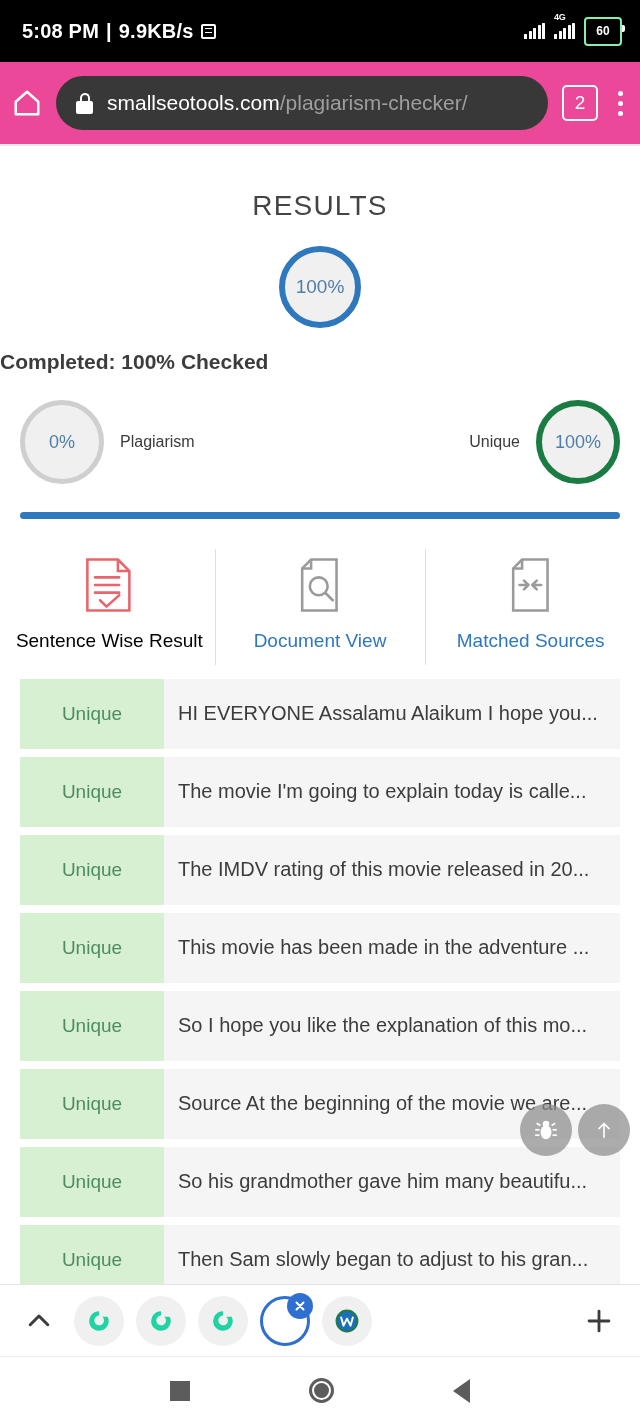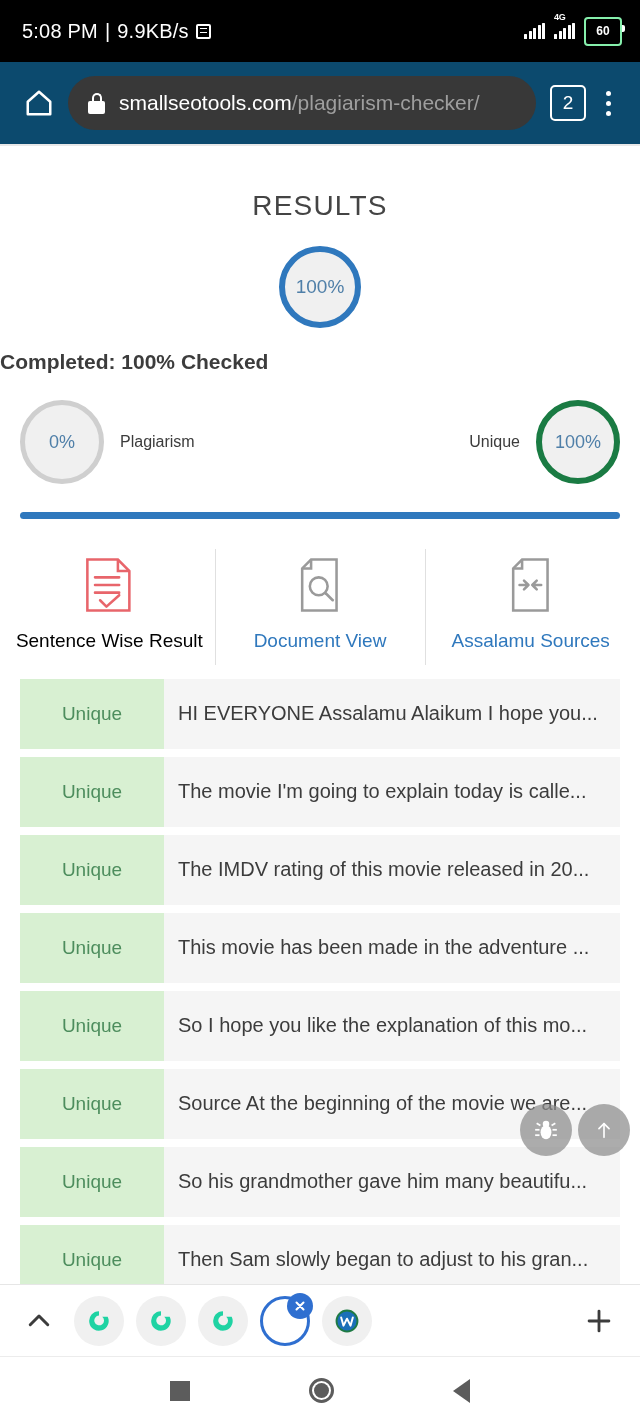--- a/index.html
+++ b/index.html
@@ -10,42 +10,42 @@
     overflow:hidden;
     position:relative;
   }
 
   
   .statusbar{
     height:62px; background:#000; color:#fff;
     display:flex; align-items:center; justify-content:space-between;
     padding:0 18px 0 22px;
   }
-  .status-left{ display:flex; align-items:center; gap:7px; font-size:20px; font-weight:normal; letter-spacing:.2px;}
+  .status-left{ display:flex; align-items:center; gap:7px; font-size:20px; font-weight:bold; letter-spacing:.2px;}
   .status-right{ display:flex; align-items:center; gap:9px; }
   .sig{ display:flex; align-items:flex-end; gap:1.5px; height:16px; }
   .sig i{ display:block; width:3px; background:#fff; border-radius:.5px;}
   .sig i:nth-child(1){height:5px}
   .sig i:nth-child(2){height:8px}
   .sig i:nth-child(3){height:11px}
   .sig i:nth-child(4){height:14px}
   .sig i:nth-child(5){height:16px}
   .sig-wrap{ position:relative; display:flex; align-items:flex-end;}
   .sig-4g{ position:absolute; top:-11px; left:0px; font-size:9px; font-weight:bold; letter-spacing:-.3px;}
   .battery{
     position:relative; width:38px; height:29px; border:2px solid #86efac; border-radius:4px;
     display:flex; align-items:center; justify-content:center; font-size:12px; font-weight:bold;
   }
   .battery:after{ content:""; position:absolute; right:-5px; top:6px; width:3px; height:7px; background:#fff; border-radius:0 2px 2px 0;}
   .sms-ico{ width:15px;height:15px;border:2px solid #fff;border-radius:2px;position:relative;display:inline-block;}
   .sms-ico:before{content:"";position:absolute;left:2px;top:2px;width:7px;height:1.5px;background:#fff;box-shadow:0 4px 0 #fff;}
 
   
   .browserbar{
-    height:82px; background:#0c4a6e; display:flex; align-items:center; gap:14px; padding:0 24px;
+    height:82px; background:#ec4899; display:flex; align-items:center; gap:14px; padding:0 12px;
   }
   .home-ico{ width:30px; height:30px; flex:0 0 auto; }
   .urlpill{
     flex:1; height:54px; background:#383838; border-radius:27px;
     display:flex; align-items:center; gap:14px; padding:0 20px; overflow:hidden;
   }
   .lock{ width:17px; height:21px; flex:0 0 auto; position:relative;}
   .lock .body{position:absolute;bottom:0;width:17px;height:13px;background:#fff;border-radius:2px;}
   .lock .shackle{position:absolute;top:0;left:3.5px;width:10px;height:10px;border:2.5px solid #fff;border-bottom:none;border-radius:5px 5px 0 0;}
   .url{ font-size:21px; white-space:nowrap; overflow:hidden; }
@@ -262,21 +262,21 @@
       </svg>
       <div class="tab-label">Document View</div>
     </div>
     <div class="tab">
       <svg class="tab-ico" viewBox="0 0 40 44" fill="none" stroke="#9a9a9a" stroke-width="2">
         <path d="M13 2 H33 V42 H6 V9 Z"></path>
         <path d="M13 2 V9 H6"></path>
         <path d="M11 22 H18 M14.5 18.5 L18 22 L14.5 25.5" stroke-linecap="round" stroke-linejoin="round"></path>
         <path d="M28 22 H21 M24.5 18.5 L21 22 L24.5 25.5" stroke-linecap="round" stroke-linejoin="round"></path>
       </svg>
-      <div class="tab-label">Assalamu Sources</div>
+      <div class="tab-label">Matched Sources</div>
     </div>
   </div>
 
   <div class="rows">
     <div class="row">
       <div class="badge">Unique</div>
       <div class="sent">HI EVERYONE Assalamu Alaikum I hope you...</div>
     </div>
     <div class="row">
       <div class="badge">Unique</div>

